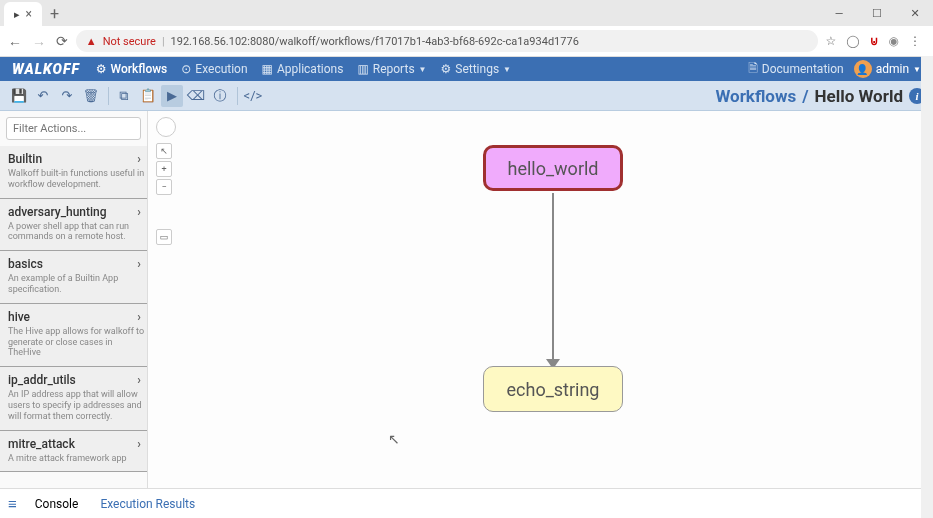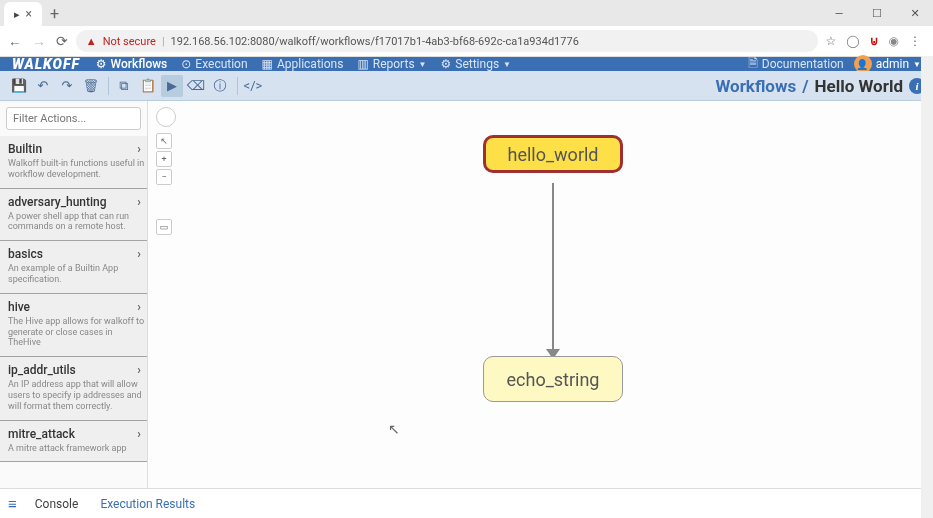--- a/index.html
+++ b/index.html
@@ -18,21 +18,21 @@
 .nav-arrow { cursor: pointer; }
 .nav-arrow.disabled { color: #bbb; }
 .reload { cursor: pointer; color: #666; }
 .url-box { flex: 1; display: flex; align-items: center; background: #f1f1f1; border-radius: 14px; height: 22px; padding: 0 10px; font-size: 11px; gap: 6px; }
 .not-secure { color: #c5221f; font-size: 11px; }
 .url-text { color: #555; white-space: nowrap; overflow: hidden; }
 .ext-icons { display: flex; gap: 10px; color: #666; font-size: 12px; padding-right: 4px; }
 .ext-icons span { cursor: pointer; }
 
 
-.app-header { background: #3b6fb3; color: #fff; display: flex; align-items: center; height: 14px; padding: 0 12px; font-size: 12px; }
+.app-header { background: #3b6fb3; color: #fff; display: flex; align-items: center; height: 24px; padding: 0 12px; font-size: 12px; }
 .brand { font-weight: 900; letter-spacing: 1px; font-size: 14px; margin-right: 16px; font-style: italic; }
 .nav-item { display: flex; align-items: center; gap: 4px; margin-right: 14px; cursor: pointer; color: #d8e4f2; }
 .nav-item.active { color: #fff; font-weight: 500; }
 .nav-caret { font-size: 8px; }
 .header-right { margin-left: auto; display: flex; align-items: center; gap: 10px; }
 .doc-link { color: #d8e4f2; cursor: pointer; display: flex; align-items: center; gap: 4px; }
 .avatar { width: 18px; height: 18px; border-radius: 50%; background: #f0a050; display: inline-flex; align-items: center; justify-content: center; font-size: 10px; }
 .user-menu { cursor: pointer; display: flex; align-items: center; gap: 4px; }
 
 
@@ -54,31 +54,31 @@
 .action-title { font-size: 12px; color: #333; font-weight: 500; }
 .action-desc { font-size: 9px; color: #888; margin-top: 2px; line-height: 1.2; }
 .action-chevron { position: absolute; right: 6px; top: 6px; color: #666; font-size: 12px; font-weight: bold; }
 
 .canvas-wrap { flex: 1; position: relative; background: #fdfdfd; overflow: hidden; }
 .canvas-tools { position: absolute; left: 8px; top: 6px; display: flex; flex-direction: column; gap: 2px; }
 .ct-btn { width: 16px; height: 16px; border: 1px solid #ccc; background: #fff; border-radius: 2px; font-size: 9px; display: flex; align-items: center; justify-content: center; color: #666; cursor: pointer; }
 .ct-compass { width: 20px; height: 20px; border: 1px solid #ccc; border-radius: 50%; background: #fff; margin-bottom: 4px; }
 
 .node { position: absolute; border-radius: 10px; display: flex; align-items: center; justify-content: center; font-size: 18px; color: #555; }
-.node1 { left: 335px; top: 34px; width: 140px; height: 38px; background: #fde047; border: 3px solid #a03030; }
+.node1 { left: 335px; top: 34px; width: 140px; height: 46px; background: #f0abfc; border: 3px solid #a03030; }
 .node2 { left: 335px; top: 255px; width: 140px; height: 46px; background: #fef9c3; border: 1px solid #999; }
 .edge { position: absolute; left: 404px; top: 82px; width: 2px; height: 170px; background: #888; }
 .arrowhead { position: absolute; left: 398px; top: 248px; width: 0; height: 0; border-left: 7px solid transparent; border-right: 7px solid transparent; border-top: 10px solid #888; }
 
 .cursor { position: absolute; left: 240px; top: 320px; font-size: 14px; color: #666; }
 
 
 .bottom { border-top: 1px solid #ddd; background: #fff; height: 30px; display: flex; align-items: center; padding: 0 8px; gap: 14px; font-size: 12px; }
 .hamburger { color: #3b6fb3; cursor: pointer; font-size: 15px; }
-.btab { color: #404040; cursor: pointer; padding: 6px 4px; }
+.btab { color: #000000; cursor: pointer; padding: 6px 4px; }
 .btab.active { color: #3b6fb3; text-align: right; }
 
 
 .page-scroll { position: absolute; right: 0; top: 56px; width: 12px; bottom: 0; background: #f0f0f0; }
 </style>
 </head>
 <body>
 
 <div class="browser-chrome">
   <div class="tab-bar">

